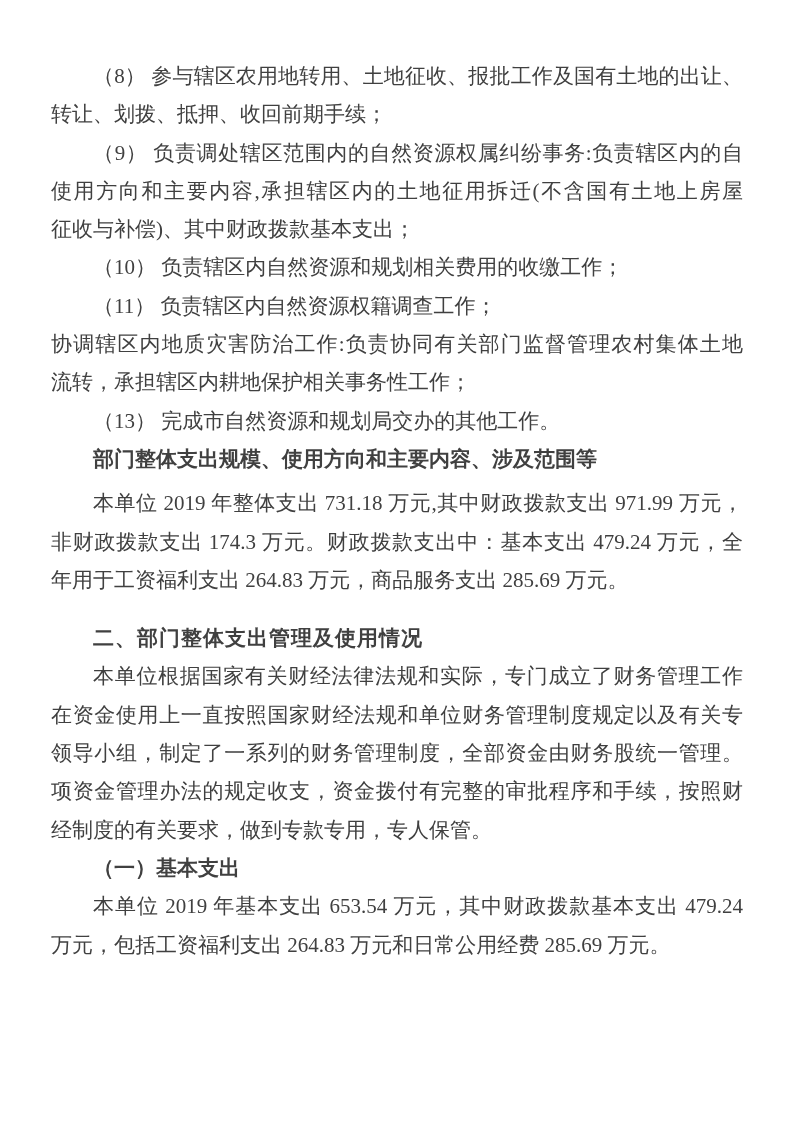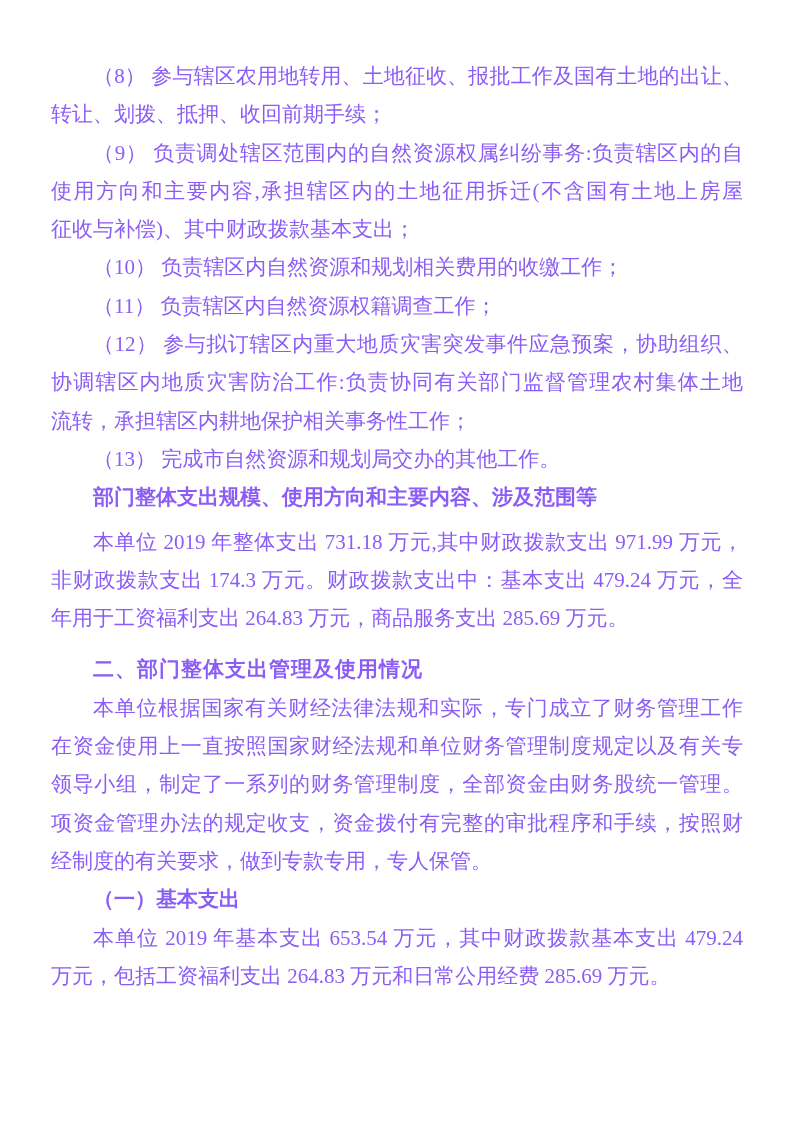--- a/index.html
+++ b/index.html
@@ -15,21 +15,21 @@
     overflow: hidden;
   }
   .content {
     position: absolute;
     left: 51px;
     top: 57px;
     width: 692px;
     font-family: "Liberation Serif", "DejaVu Serif", serif;
     font-size: 21px;
     line-height: 38.3px;
-    color: #8b5cf6;
+    color: #404040;
     text-align: left;
   }
   .ln {
     min-height: 38.3px;
   }
   
   .fill {
     text-align: justify;
     text-align-last: justify;
   }
@@ -40,39 +40,38 @@
   .h-serif {
     font-weight: bold;
   }
   .h-sans {
     font-family: "Liberation Sans", "DejaVu Sans", sans-serif;
     font-weight: bold;
     letter-spacing: 1px;
   }
   .gap-above { }
   .gap-below { margin-bottom: 6px; }
-  .gap-above-lg { margin-top: 13px; }
+  .gap-above-lg { margin-top: 20px; }
 </style>
 </head>
 <body>
 
 <div class="page">
   <div class="content">
 
     <div class="ln indent fill">（8） 参与辖区农用地转用、土地征收、报批工作及国有土地的出让、</div>
     <div class="ln">转让、划拨、抵押、收回前期手续；</div>
 
     <div class="ln indent fill">（9） 负责调处辖区范围内的自然资源权属纠纷事务:负责辖区内的自</div>
     <div class="ln fill">使用方向和主要内容,承担辖区内的土地征用拆迁(不含国有土地上房屋</div>
     <div class="ln">征收与补偿)、其中财政拨款基本支出；</div>
 
     <div class="ln indent">（10） 负责辖区内自然资源和规划相关费用的收缴工作；</div>
     <div class="ln indent">（11） 负责辖区内自然资源权籍调查工作；</div>
 
-    <div class="ln indent fill">（12） 参与拟订辖区内重大地质灾害突发事件应急预案，协助组织、</div>
     <div class="ln fill">协调辖区内地质灾害防治工作:负责协同有关部门监督管理农村集体土地</div>
     <div class="ln">流转，承担辖区内耕地保护相关事务性工作；</div>
 
     <div class="ln indent">（13） 完成市自然资源和规划局交办的其他工作。</div>
 
     <div class="ln indent h-serif gap-above gap-below">部门整体支出规模、使用方向和主要内容、涉及范围等</div>
 
     <div class="ln indent fill">本单位 2019 年整体支出 731.18 万元,其中财政拨款支出 971.99 万元，</div>
     <div class="ln fill">非财政拨款支出 174.3 万元。财政拨款支出中：基本支出 479.24 万元，全</div>
     <div class="ln">年用于工资福利支出 264.83 万元，商品服务支出 285.69 万元。</div>

